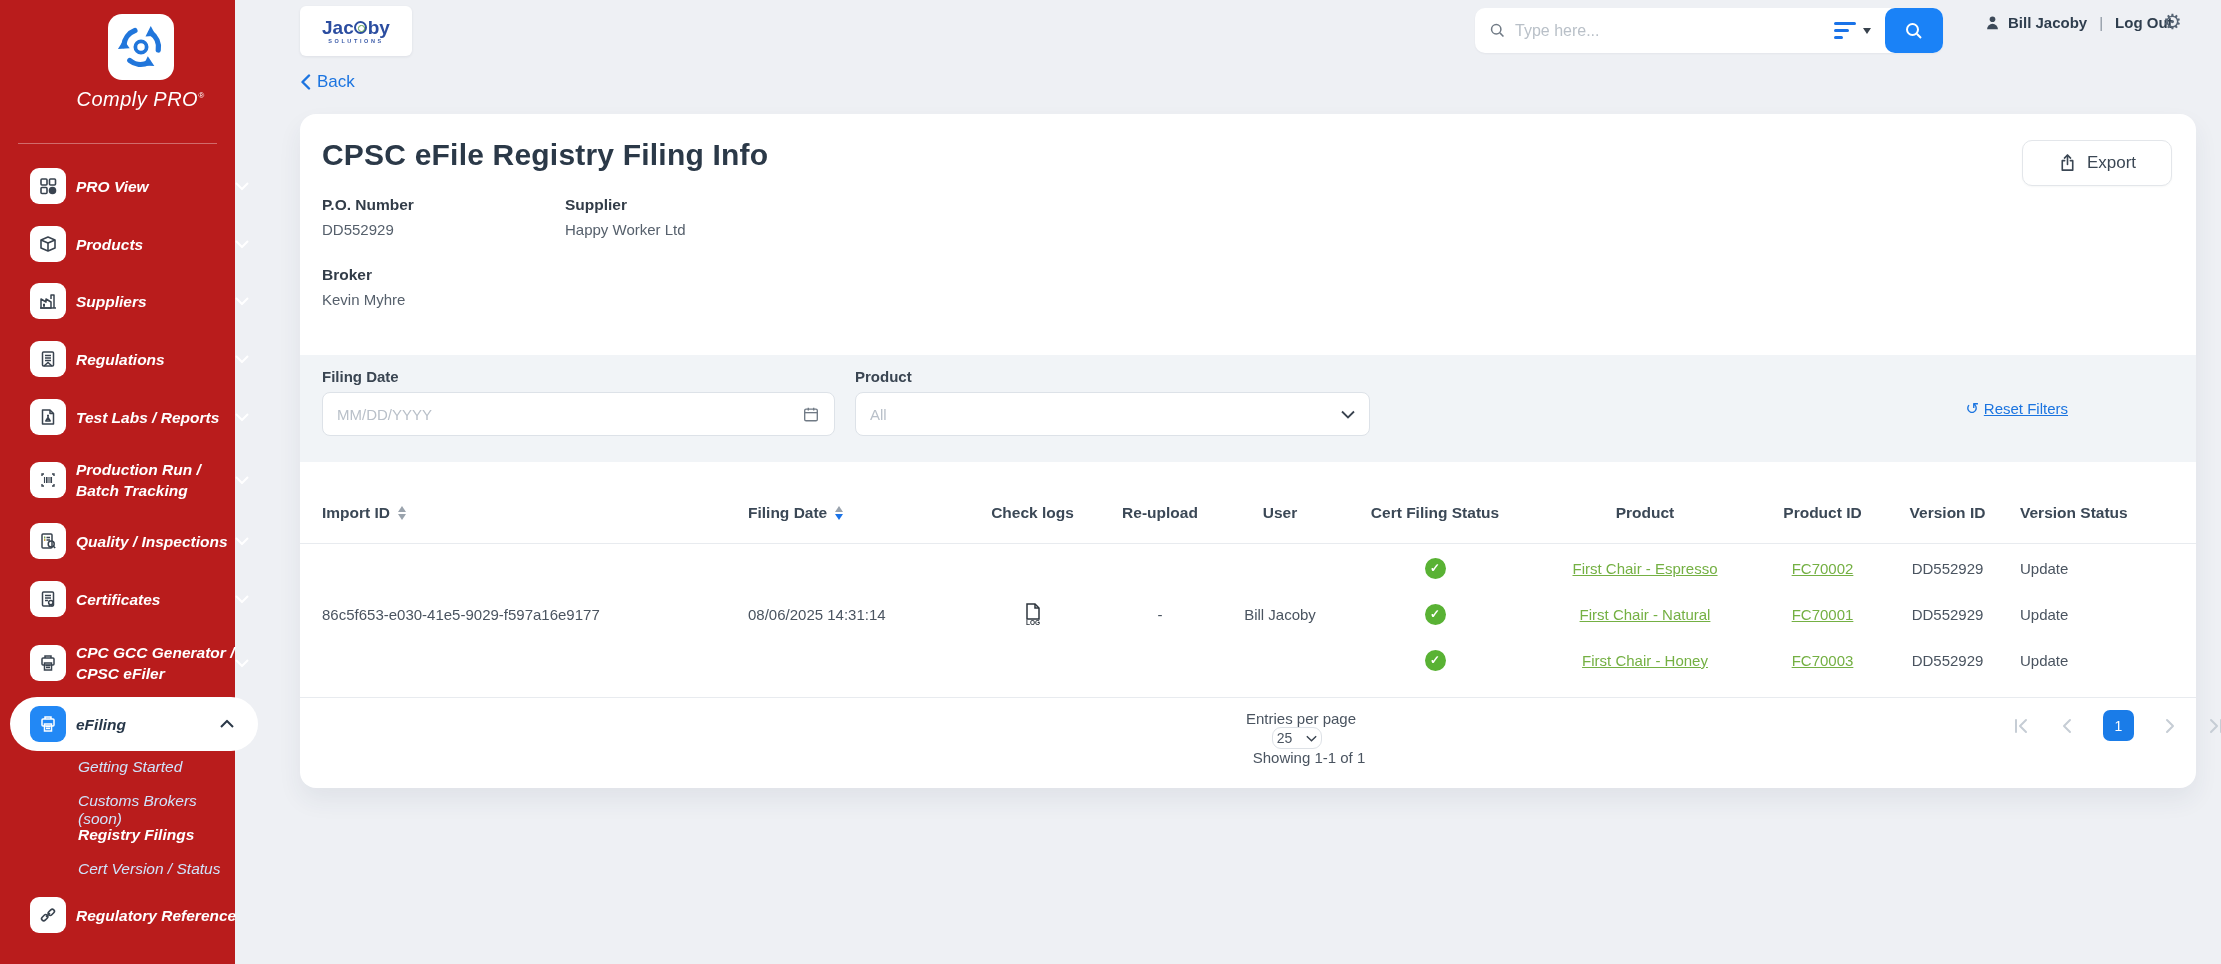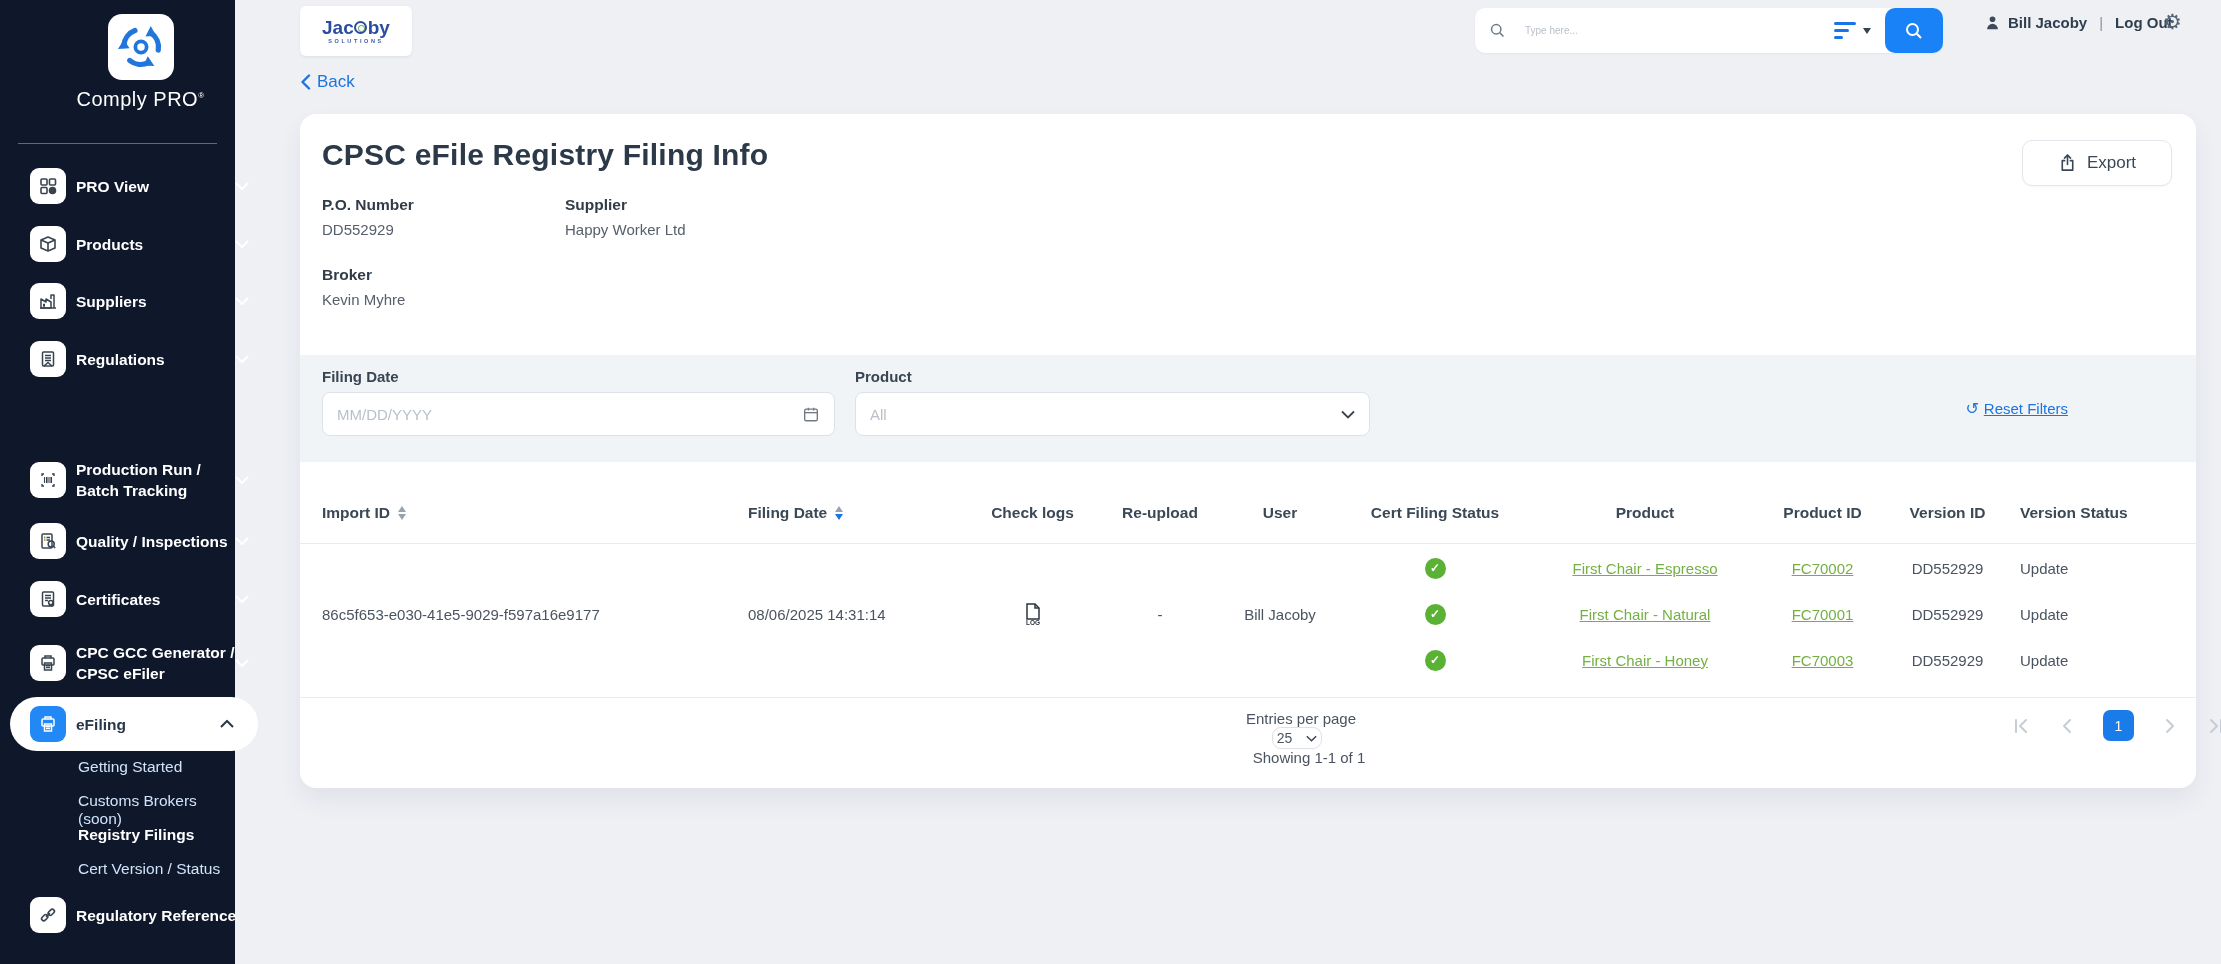--- a/index.html
+++ b/index.html
@@ -1,20 +1,20 @@
 <!DOCTYPE html>
 <html><head>
 <meta charset="utf-8">
 <style>
   * { margin:0; padding:0; box-sizing:border-box; }
   html,body { width:2221px; height:964px; }
   body { font-family:"Liberation Sans", sans-serif; background:#eef0f4; position:relative; overflow:hidden; }
 
   
-  .sidebar { position:absolute; left:0; top:0; width:235px; height:964px; background:#0f172a; }
+  .sidebar { position:absolute; left:0; top:0; width:235px; height:964px; background:#b91c1c;font-style:italic; }
   .logo-wrap { position:absolute; top:14px; left:0; width:281px; text-align:center; }
   .logo-tile { width:66px; height:66px; background:#fff; border-radius:14px; margin:0 auto; display:flex; align-items:center; justify-content:center; }
   .logo-text { color:#fff; font-size:20px; margin-top:8px; letter-spacing:.5px; }
   .logo-text sup { font-size:8px; }
   .side-divider { position:absolute; top:143px; left:18px; right:18px; height:1px; background:rgba(255,255,255,.35); }
 
   .side-item { position:absolute; left:0; width:281px; height:58px; display:flex; align-items:center; cursor:pointer; }
   .icon-tile { position:absolute; left:30px; width:36px; height:36px; background:#fff; border-radius:9px; display:flex; align-items:center; justify-content:center; flex:none; }
   .side-label { position:absolute; left:76px; right:44px; color:#fff; font-weight:700; font-size:15.5px; line-height:21px; }
   .side-chev { position:absolute; right:32px; top:50%; transform:translateY(-50%); }
@@ -28,21 +28,21 @@
   .sub-item.active { color:#ffffff; font-weight:700; }
 
   
   .brand-card { position:absolute; left:300px; top:6px; width:112px; height:50px; background:#fff; border-radius:6px; box-shadow:0 1px 3px rgba(30,40,60,.08); display:flex; flex-direction:column; align-items:center; justify-content:center; }
   .brand-line1 { color:#2b4da0; font-weight:800; font-size:19px; line-height:19px; display:flex; align-items:center; }
   .brand-o { width:13px; height:13px; border:2.2px solid #2b4da0; border-radius:50%; display:inline-block; margin:0 .5px; position:relative; }
   .brand-o:after { content:""; position:absolute; left:2px; top:2px; width:4.5px; height:4.5px; border:1.2px solid #5a9e4d; border-radius:50%; }
   .brand-line2 { color:#3a5aa8; font-size:5.5px; letter-spacing:2.6px; margin-top:1px; font-weight:700; }
 
   .search-wrap { position:absolute; left:1475px; top:8px; width:468px; height:45px; background:#fff; border-radius:10px; display:flex; align-items:center; padding-left:14px; box-shadow:0 1px 2px rgba(30,40,60,.05); }
-  .search-input { border:none; outline:none; flex:1; font-size:10px; color:#14532d; font-family:"Liberation Sans",sans-serif; background:transparent; margin-left:19px; }
+  .search-input { border:none; outline:none; flex:1; font-size:16px; color:#14532d; font-family:"Liberation Sans",sans-serif; background:transparent; margin-left:9px; }
   .search-input::placeholder { color:#b9c0c8; }
   .filter-menu { display:flex; align-items:center; gap:7px; margin-right:14px; cursor:pointer; }
   .filter-bars { display:flex; flex-direction:column; gap:4px; align-items:flex-start; }
   .filter-bars i { display:block; height:3px; background:#1a73e8; border-radius:2px; }
   .filter-bars i:nth-child(1){width:22px;} .filter-bars i:nth-child(2){width:15px;} .filter-bars i:nth-child(3){width:9px;}
   .filter-caret { width:0; height:0; border-left:4.5px solid transparent; border-right:4.5px solid transparent; border-top:6px solid #38424d; }
   .search-btn { width:58px; height:45px; background:#1a82f7; border:none; border-radius:10px; display:flex; align-items:center; justify-content:center; cursor:pointer; flex:none; }
 
   .user-wrap { position:absolute; left:1985px; top:14px; display:flex; align-items:center; gap:8px; color:#2f3e4e; font-size:15px; font-weight:700; }
   .user-sep { color:#8b95a1; font-weight:400; padding:0 4px; }
@@ -171,20 +171,33 @@
           <path d="M7,6.5 H13 M7,9 H13 M7,11.5 H13"></path>
           <path d="M6,17 L10,13.5 L14,17"></path>
       </svg>
       </span>
     <span class="side-label">Regulations</span>
     <svg class="side-chev" width="14" height="9" viewBox="0 0 14 9" fill="none" stroke="#fff" stroke-width="2">
         <polyline points="1,1.5 7,7.5 13,1.5"></polyline>
       </svg>
   </div>
 
+  <div class="side-item" style="top:388px">
+    <span class="icon-tile">
+      <svg width="20" height="20" viewBox="0 0 20 20" fill="none" stroke="#39434f" stroke-width="1.5" stroke-linejoin="round">
+        <path d="M4.5,3 H12 L15.5,6.5 V17 H4.5 Z"></path>
+          <path d="M12,3 V6.5 H15.5"></path>
+        <path d="M9,8.5 H11 M10,8.5 V10.5 L7.8,14 H12.2 L10,10.5"></path>
+      </svg>
+      </span>
+    <span class="side-label">Test Labs / Reports</span>
+    <svg class="side-chev" width="14" height="9" viewBox="0 0 14 9" fill="none" stroke="#fff" stroke-width="2">
+        <polyline points="1,1.5 7,7.5 13,1.5"></polyline>
+      </svg>
+  </div>
 
   <div class="side-item" style="top:448px; height:64px">
     <span class="icon-tile">
       <svg width="20" height="20" viewBox="0 0 20 20" fill="none" stroke="#39434f" stroke-width="1.4">
         <path d="M4,6 V4 H6 M14,4 H16 V6 M4,14 V16 H6 M14,16 H16 V14"></path>
         <path d="M6.5,7 V13 M8.5,7 V13 M10,7 V13 M12,7 V13 M13.5,7 V13" stroke-width="1.1"></path>
       </svg>
       </span>
     <span class="side-label"><span>Production Run /</span><br><span>Batch Tracking</span></span>
     <svg class="side-chev" width="14" height="9" viewBox="0 0 14 9" fill="none" stroke="#fff" stroke-width="2">

